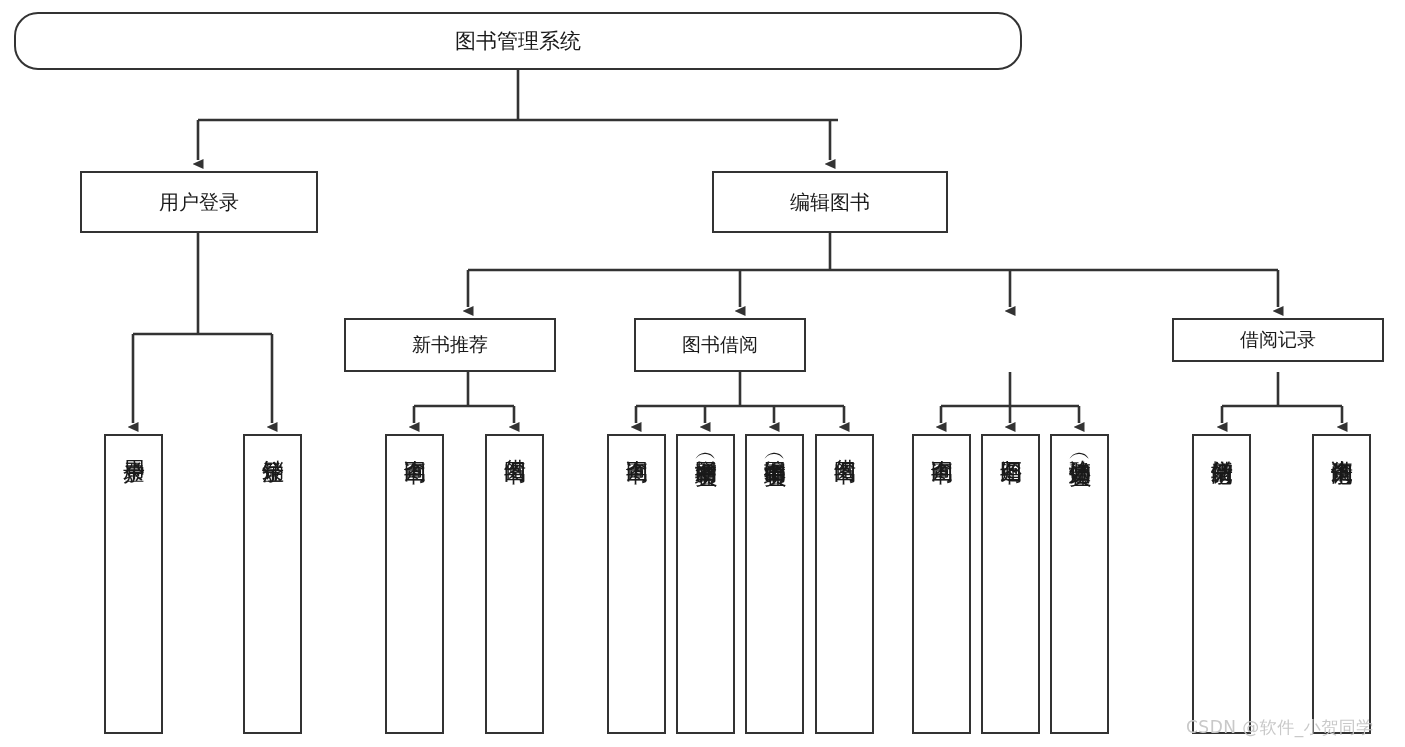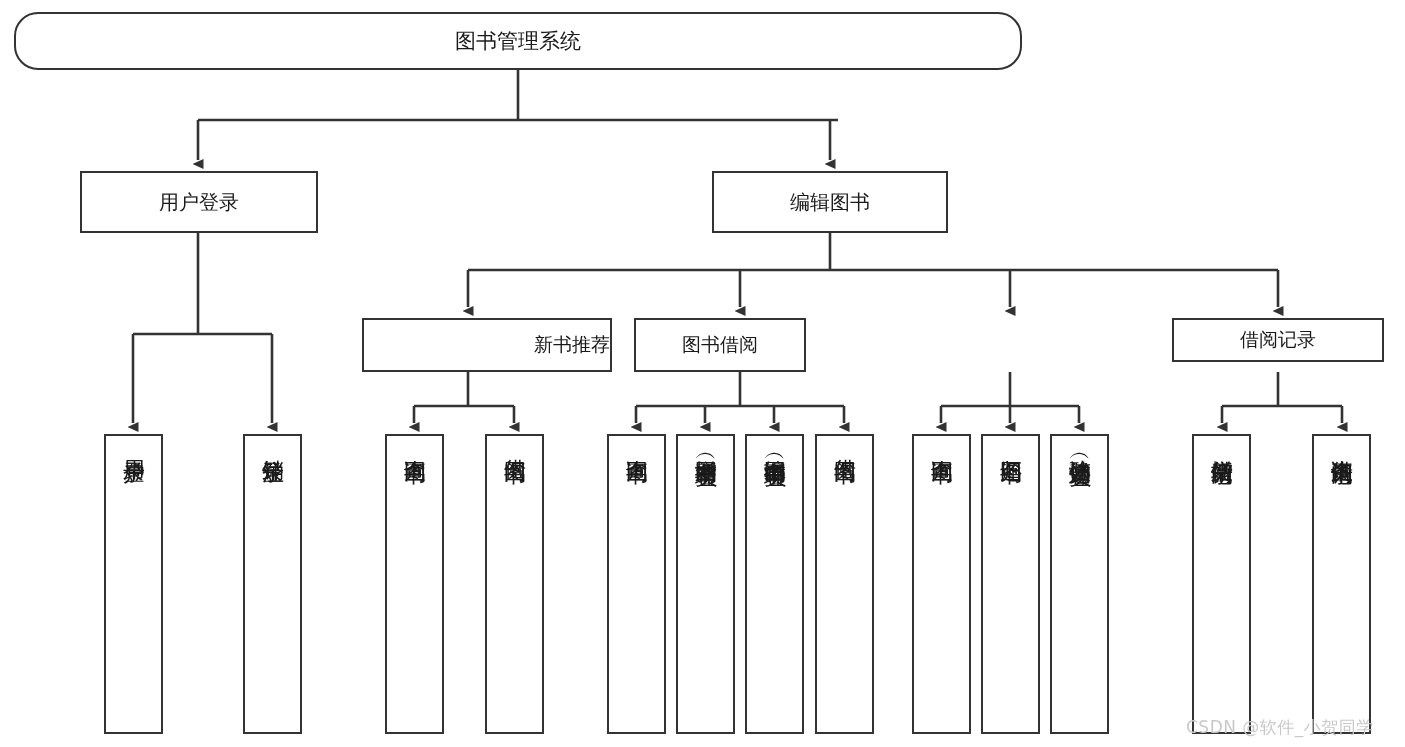--- a/index.html
+++ b/index.html
@@ -129,21 +129,21 @@
     <span>图书管理系统</span>
   </div>
 
   <div class="node level2" style="left:80px; top:171px; width:238px; height:62px;">
     <span>用户登录</span>
   </div>
   <div class="node level2" style="left:712px; top:171px; width:236px; height:62px;">
     <span>编辑图书</span>
   </div>
 
-  <div class="node level3" style="left:362px; top:318px; width:250px; height:54px;justify-content:flex-end;">
+  <div class="node level3" style="left:344px; top:318px; width:212px; height:54px;">
     <span>新书推荐</span>
   </div>
   <div class="node level3" style="left:634px; top:318px; width:172px; height:54px;">
     <span>图书借阅</span>
   </div>
   <div class="node level3" style="left:1172px; top:318px; width:212px; height:44px;">
     <span>借阅记录</span>
   </div>
 
   <div class="node leaf" style="left:104px; top:434px; width:59px; height:300px;">

